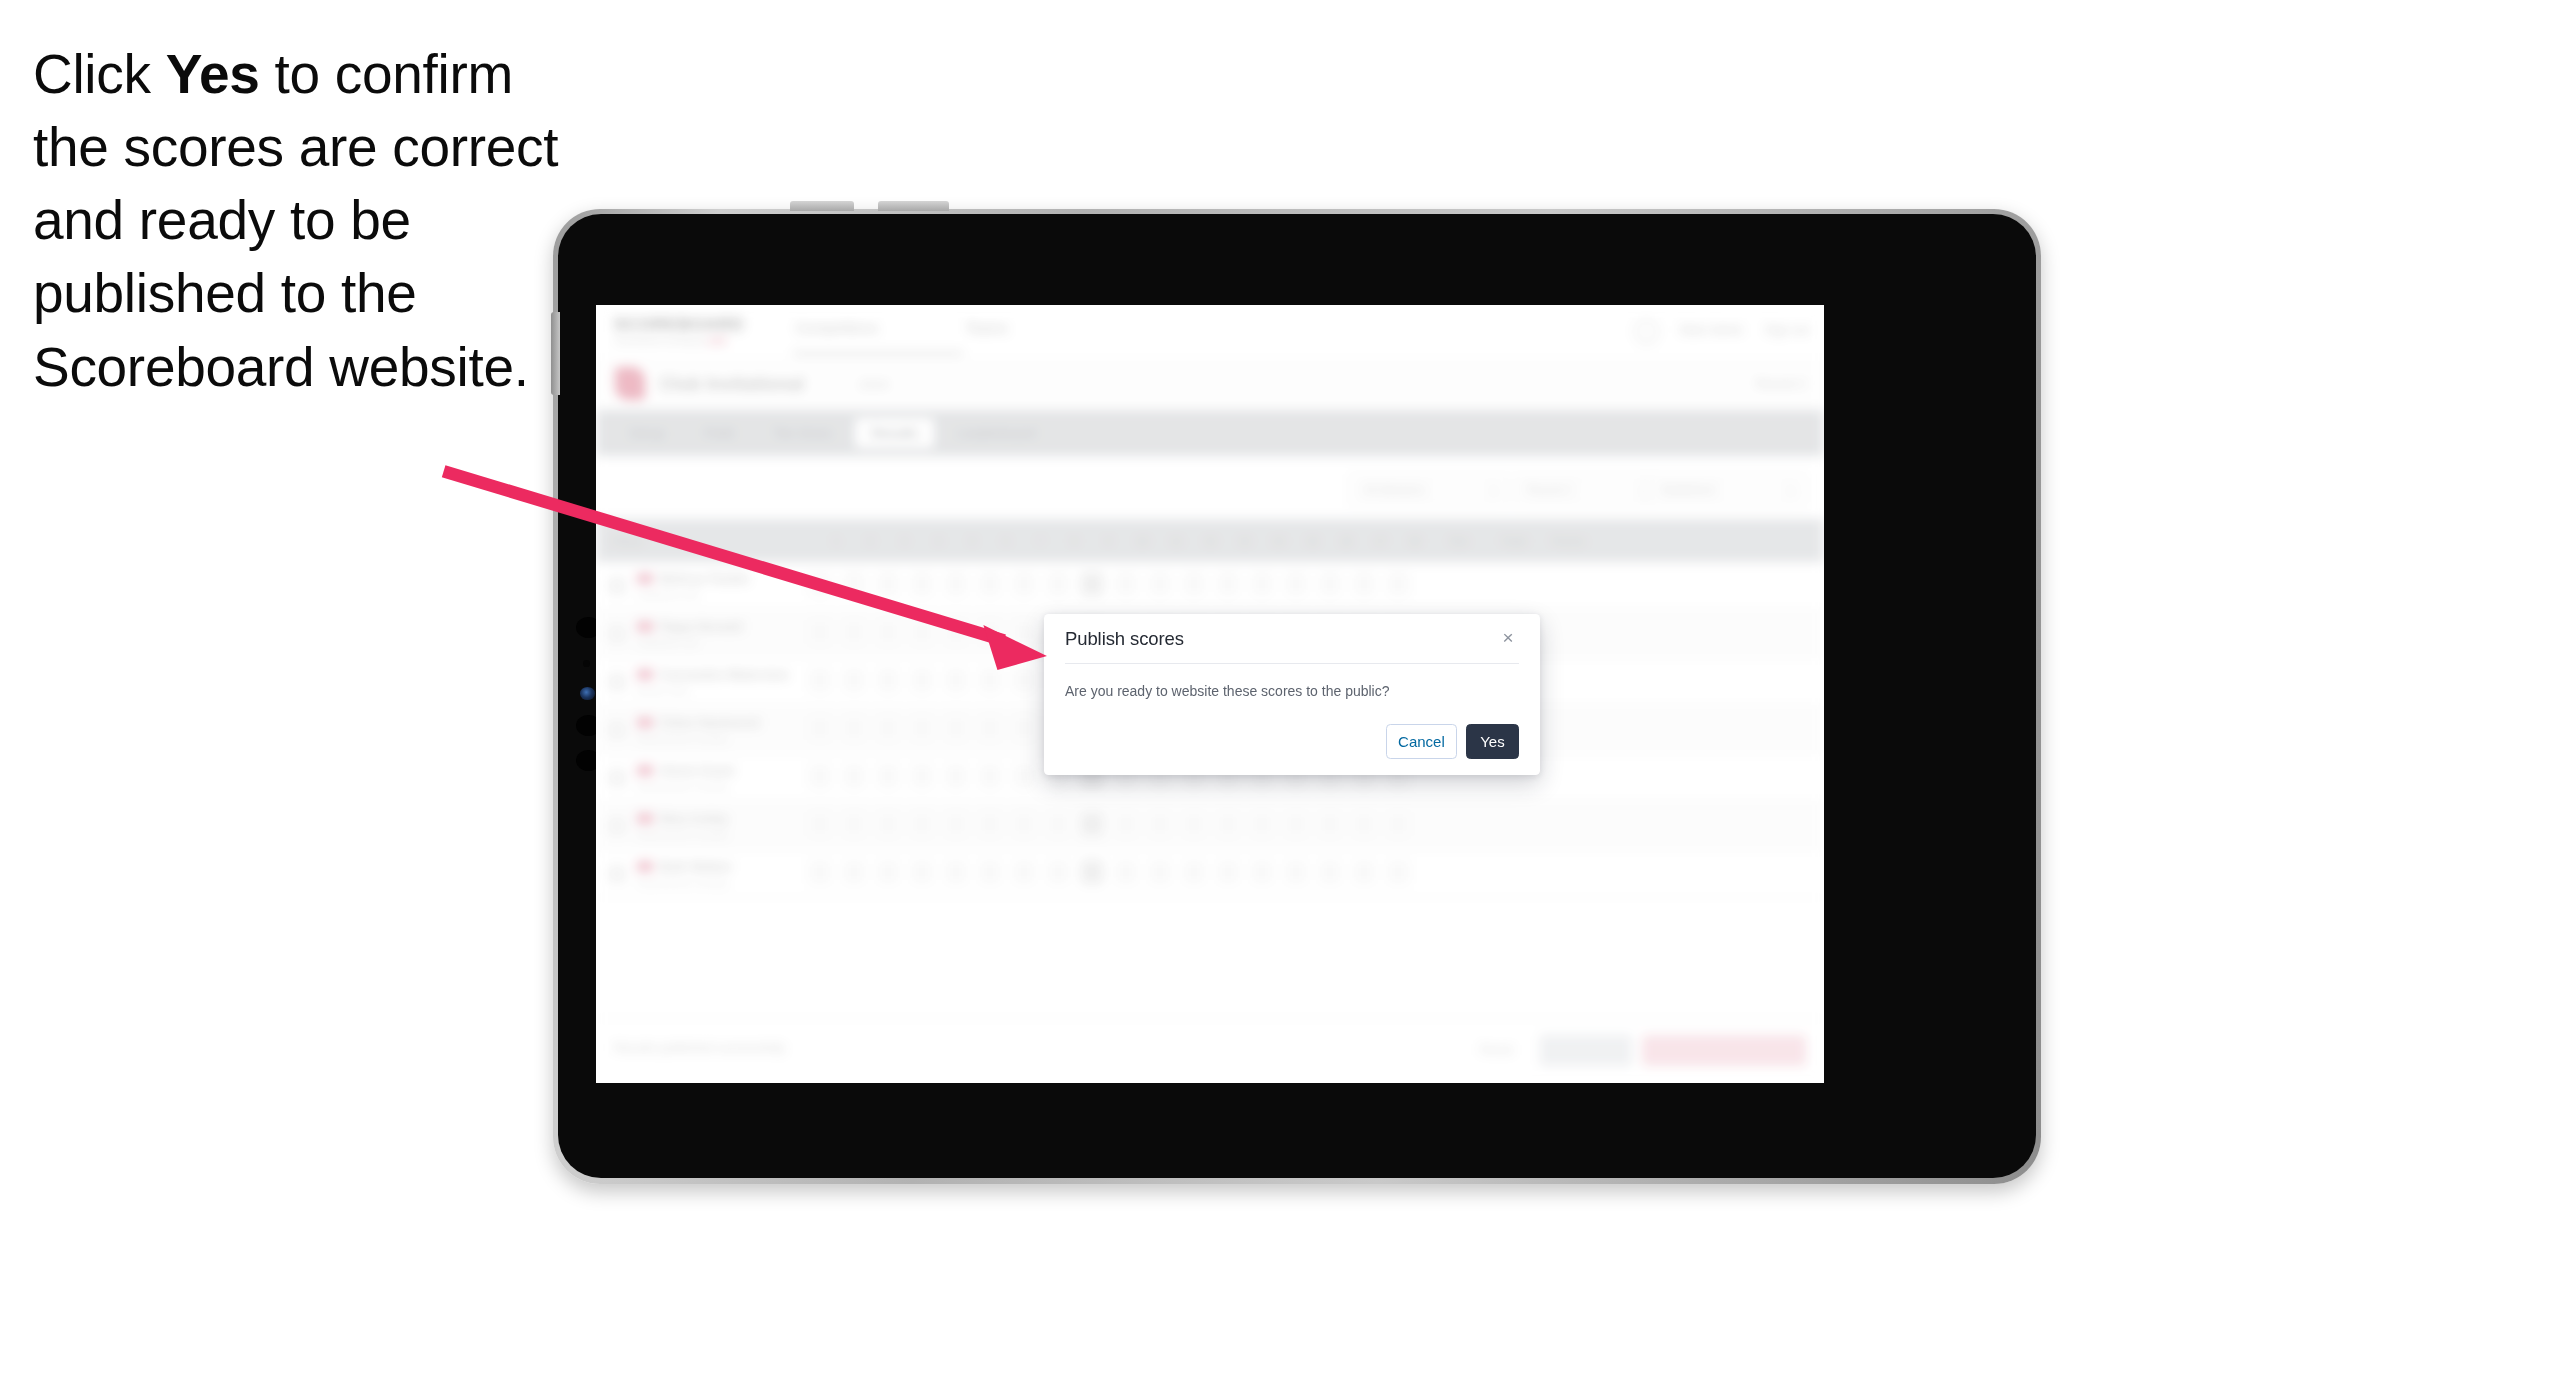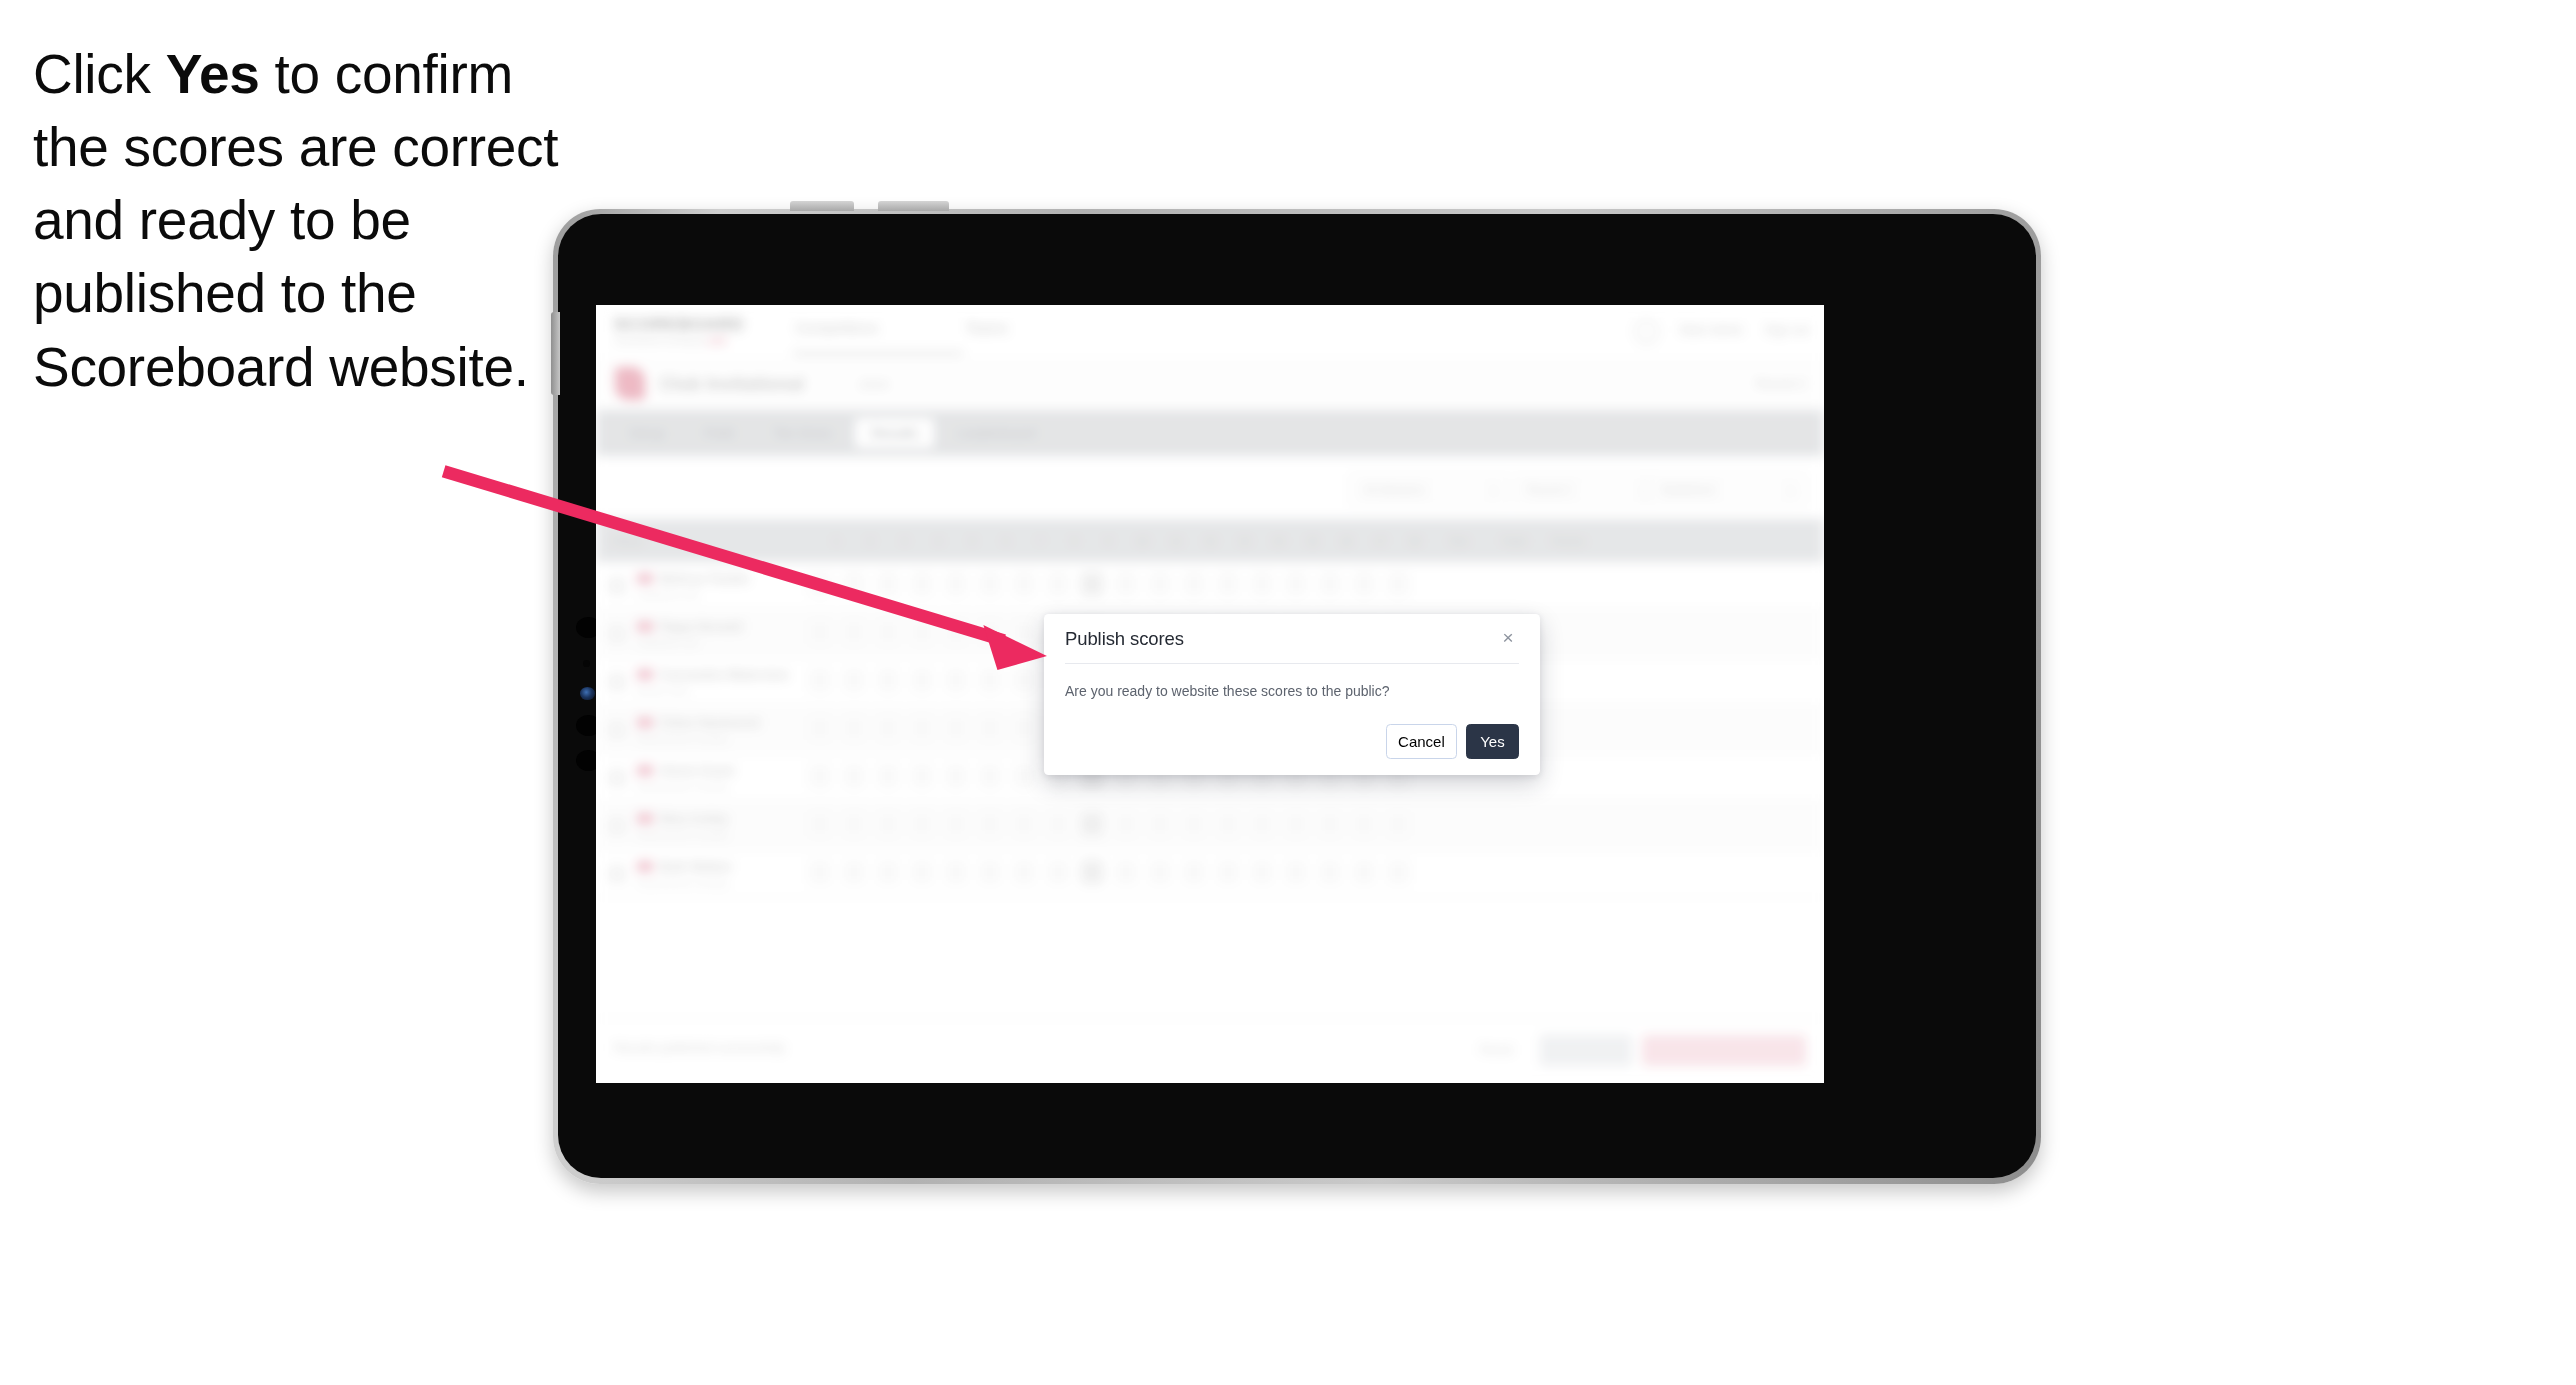--- a/index.html
+++ b/index.html
@@ -303,21 +303,21 @@
   }
   #modal-footer {
     position: absolute; right: 21px; bottom: 16.3px;
     display: flex; align-items: center; gap: 9px;
   }
   #btn-cancel {
     min-width: 71px; height: 35px;
     background: #ffffff;
     border: 0.7px solid #c9d5ea;
     border-radius: 4.4px;
-    color: #000000;
+    color: #0369a1;
     font-size: 15px;
     font-family: "Liberation Sans", sans-serif;
     cursor: pointer;
     padding: 0 8px;
   }
   #btn-yes {
     min-width: 53px; height: 35px;
     background: #2b3547;
     border: 0.7px solid #2b3547;
     border-radius: 4.4px;

